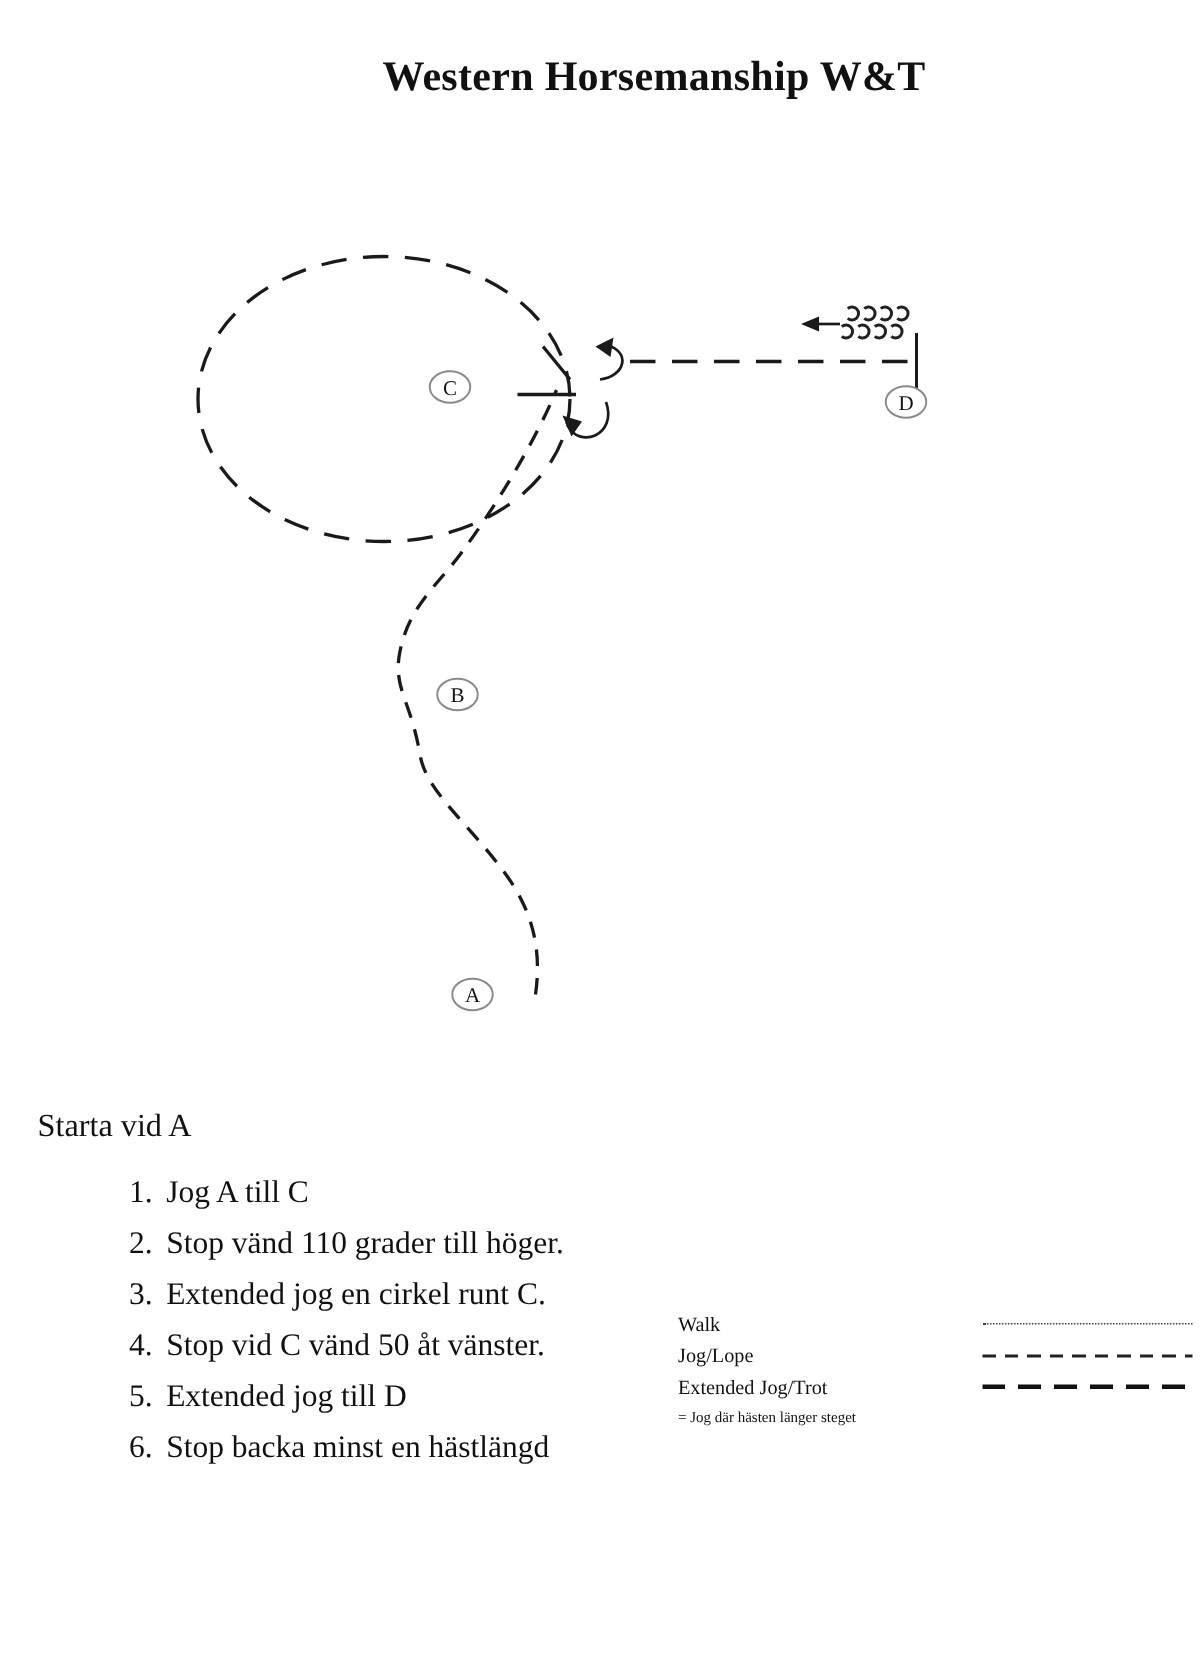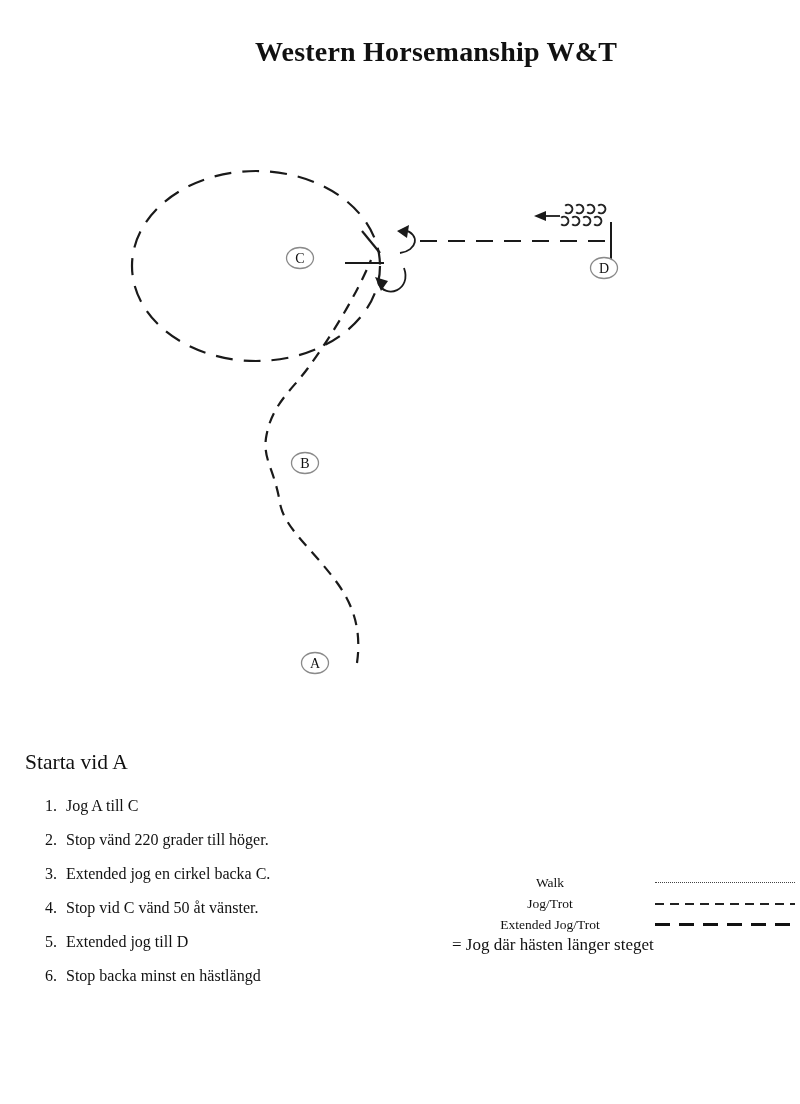--- a/index.html
+++ b/index.html
@@ -2,34 +2,34 @@
 <html><head>
 <meta charset="utf-8">
 <style>
   html,body{margin:0;padding:0;background:#fff;}
   .page{position:relative;width:800px;height:1104px;background:#ffffff;
         font-family:"Liberation Serif", serif;color:#111;overflow:hidden;}
   .title{position:absolute;top:36px;left:0;width:100%;text-align:center;
          font-size:28px;font-weight:bold;letter-spacing:.2px;padding-left:36px;}
   .diagram-svg{position:absolute;top:0;left:0;}
   .instructions{position:absolute;left:25px;top:738px;width:470px;}
-  .instructions .heading{font-size:21.5px;margin:12px 0 14px 0;}
+  .instructions .heading{font-size:21.5px;margin:0 0 14px 0;}
   .instructions ol{list-style:none;margin:0;padding:0 0 0 20px;}
-  .instructions li{font-size:16px;line-height:34px;white-space:nowrap;}
+  .instructions li{font-size:21px;line-height:34px;white-space:nowrap;margin-left:41px;}
   .instructions .num{display:inline-block;margin-right:9px;}
   .legend{position:absolute;left:452px;top:872px;width:345px;font-size:13.5px;}
   .legend-row{display:flex;align-items:center;height:21px;}
-  .legend-label{width:196px;text-align:center;padding-right:7px;white-space:nowrap;}
+  .legend-label{width:196px;text-align:left;padding-right:7px;white-space:nowrap;}
   .legend-line{width:140px;}
   .line-walk{height:0;border-top:1.5px dotted #444;}
   .line-jog{height:2px;background:repeating-linear-gradient(90deg,#222 0 9px,transparent 9px 15px);}
   .line-extended{height:2.6px;background:repeating-linear-gradient(90deg,#111 0 15px,transparent 15px 24px);}
   .line-lope{height:1.7px;background:#222;}
   .legend-row.note{height:20px;}
-  .legend-row.note .legend-label{font-size:17px;}
+  .legend-row.note .legend-label{font-size:10px;}
   .legend-row.back{height:28px;}
 </style>
 </head>
 <body>
 
 <div class="page">
 
   <div class="title">Western Horsemanship W&amp;T</div>
 
   <svg class="diagram-svg" width="800" height="720" viewBox="0 0 800 720">
@@ -93,44 +93,44 @@
     </g>
   </svg>
 
   <div class="instructions">
     <div class="heading">Starta vid A</div>
     <ol>
       <li>
         <span class="num">1.</span><span>Jog A till C</span>
       </li>
       <li>
-        <span class="num">2.</span><span>Stop vänd 220 grader till höger.</span>
+        <span class="num">2.</span><span>Stop vänd 110 grader till höger.</span>
       </li>
       <li>
-        <span class="num">3.</span><span>Extended jog en cirkel backa C.</span>
+        <span class="num">3.</span><span>Extended jog en cirkel runt C.</span>
       </li>
       <li>
         <span class="num">4.</span><span>Stop vid C vänd 50 åt vänster.</span>
       </li>
       <li>
         <span class="num">5.</span><span>Extended jog till D</span>
       </li>
       <li>
         <span class="num">6.</span><span>Stop backa minst en hästlängd</span>
       </li>
     </ol>
   </div>
 
   <div class="legend">
     <div class="legend-row">
       <div class="legend-label">Walk</div>
       <div class="legend-line line-walk"></div>
     </div>
     <div class="legend-row">
-      <div class="legend-label">Jog/Trot</div>
+      <div class="legend-label">Jog/Lope</div>
       <div class="legend-line line-jog"></div>
     </div>
     <div class="legend-row">
       <div class="legend-label">Extended Jog/Trot</div>
       <div class="legend-line line-extended"></div>
     </div>
     <div class="legend-row note">
       <div class="legend-label">= Jog där hästen länger steget</div>
       <div class="legend-line"></div>
     </div>

